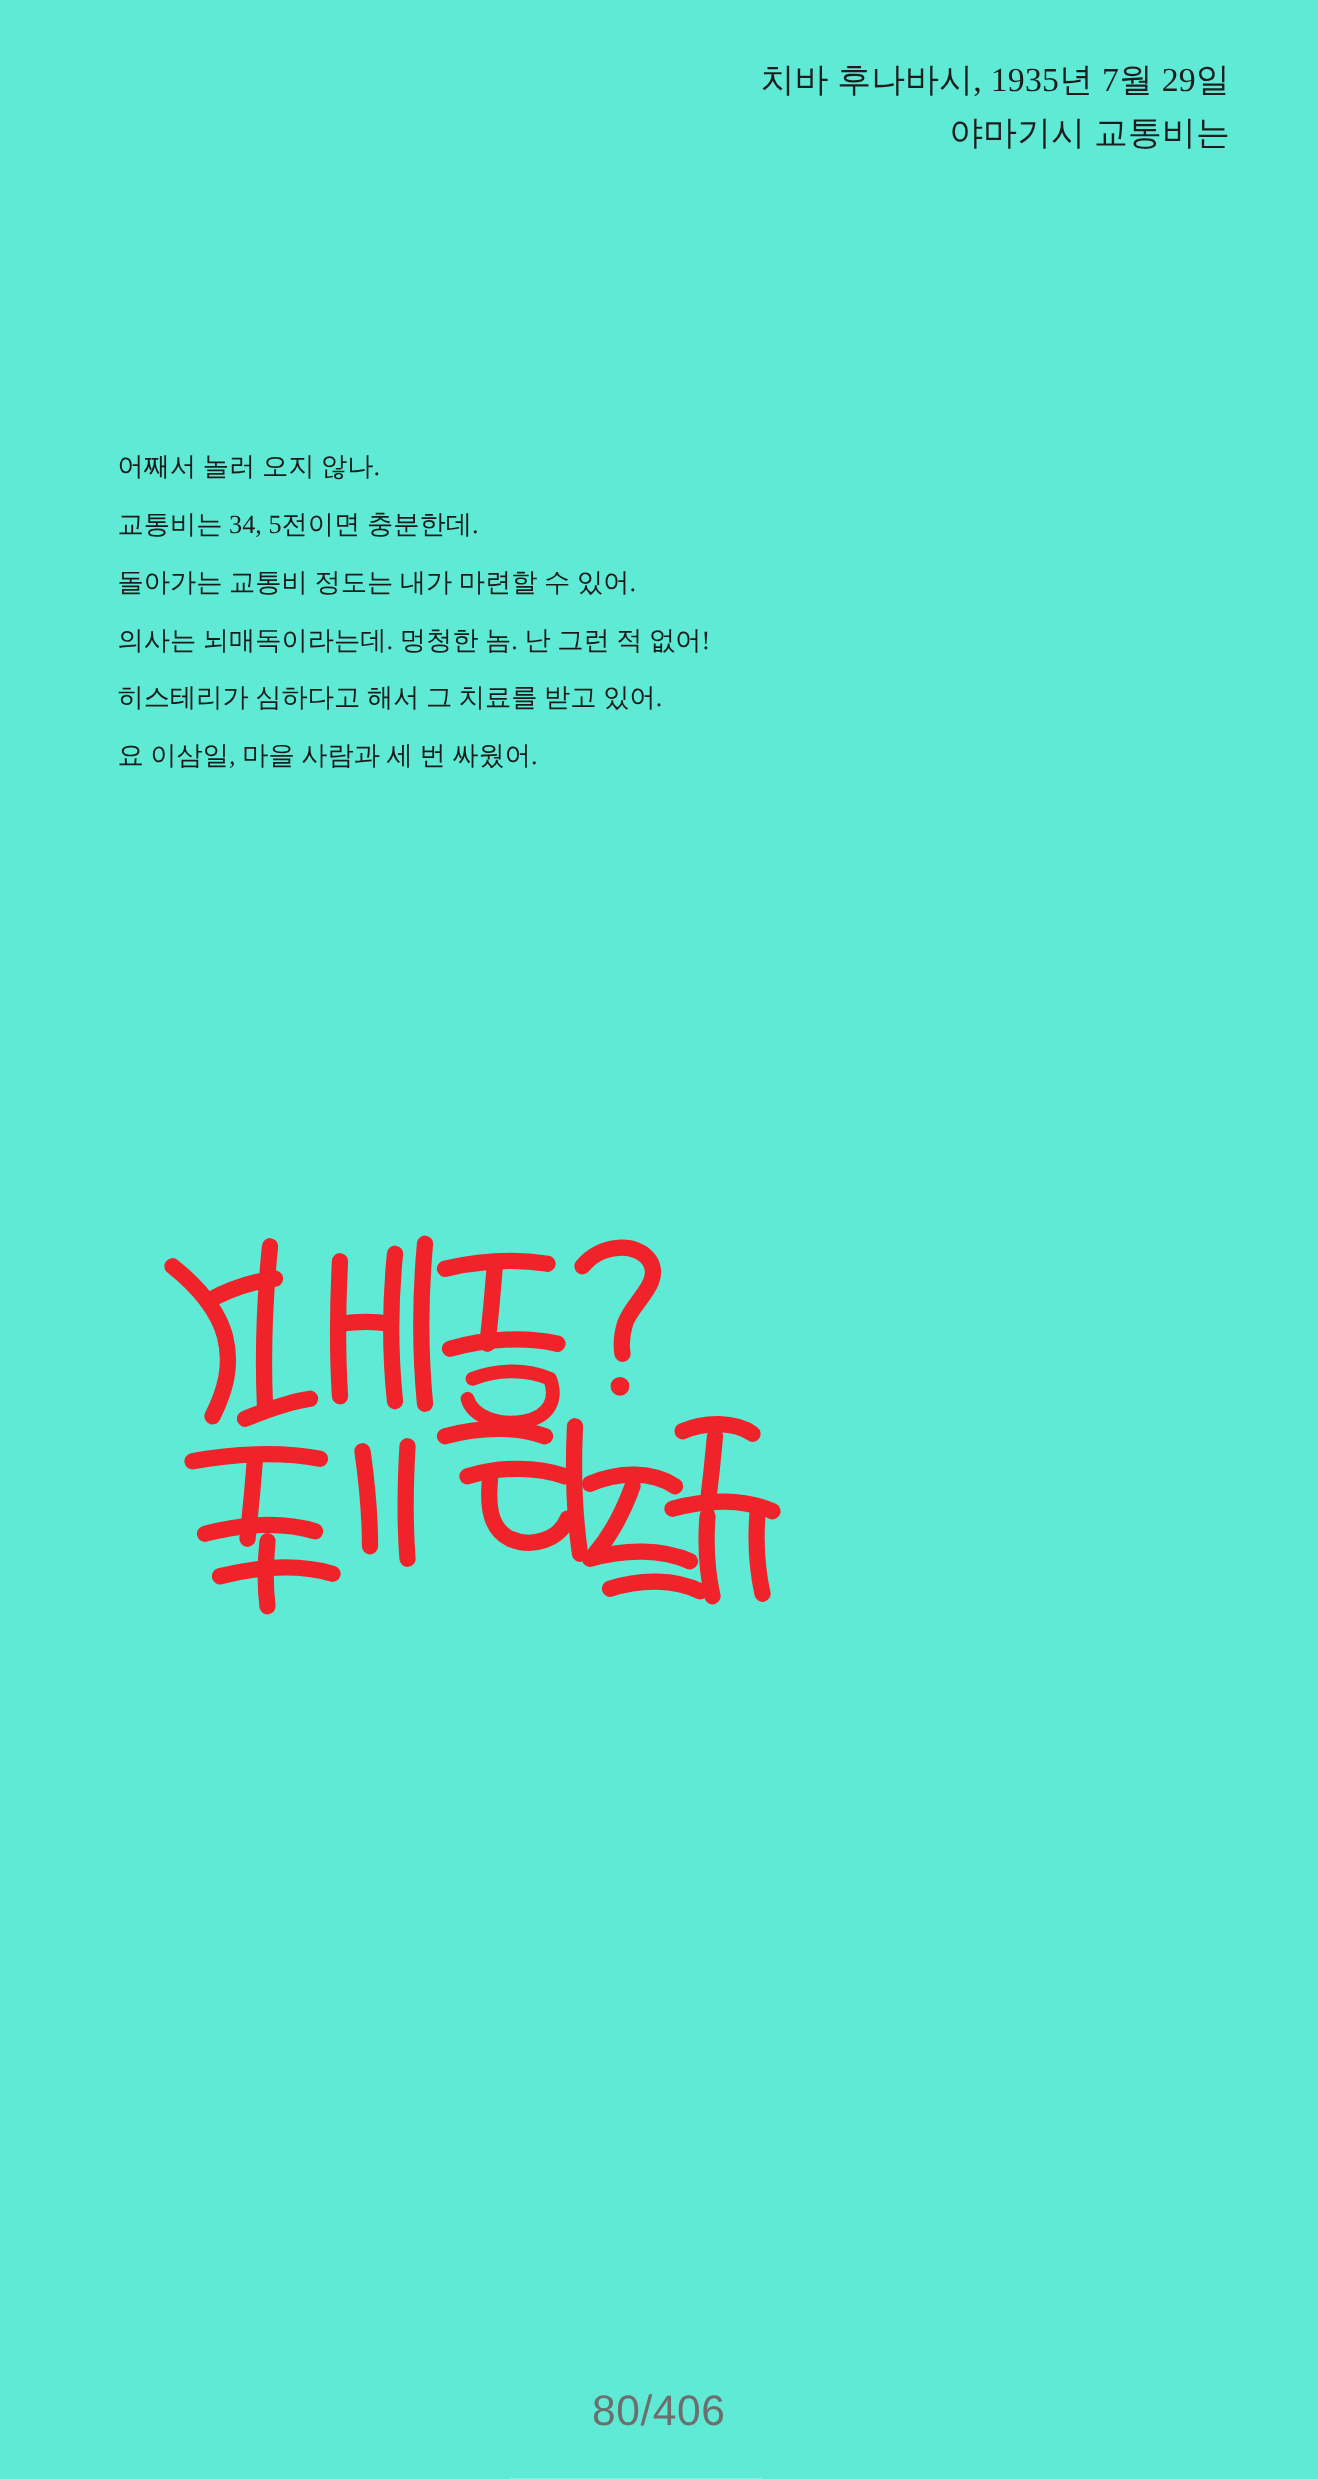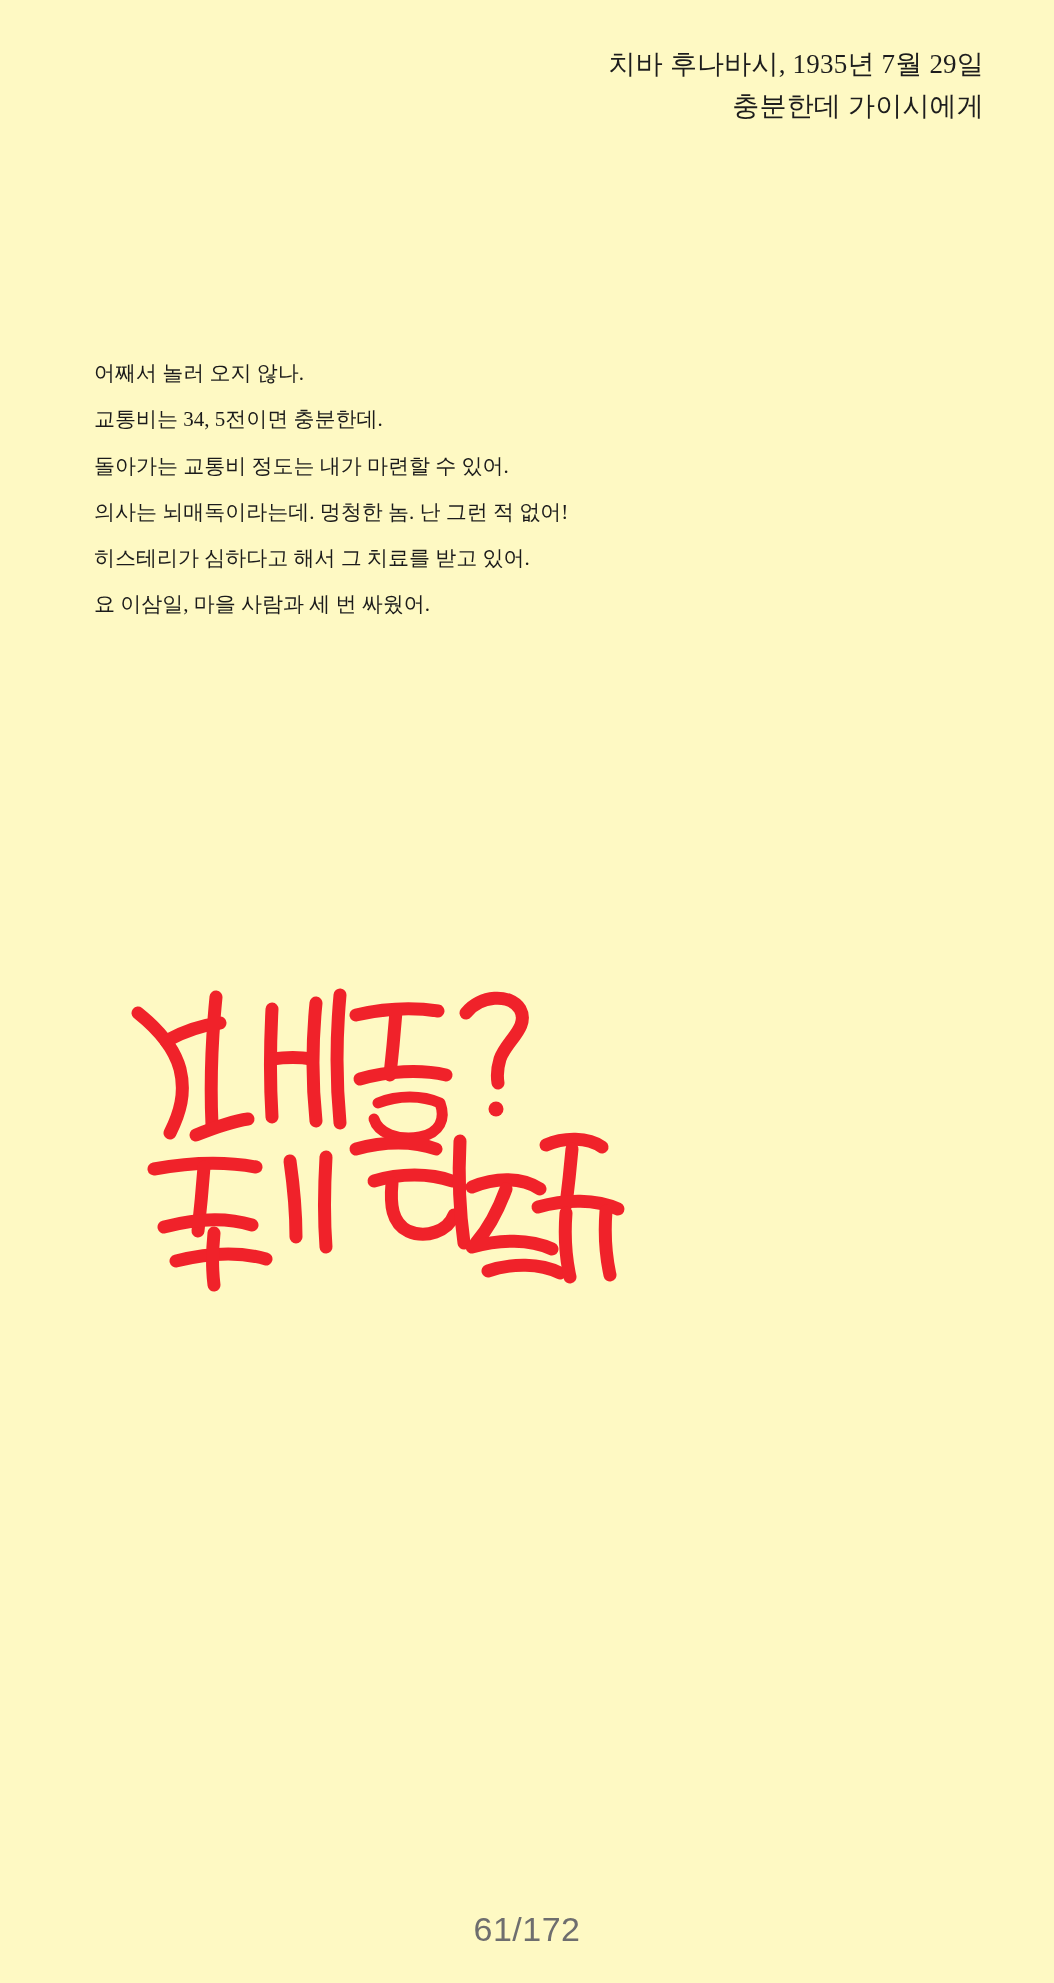--- a/index.html
+++ b/index.html
@@ -12,21 +12,21 @@
     height: 1983px;
     position: relative;
     font-family: "Liberation Serif", "DejaVu Serif", serif;
     color: #1a1a1a;
     overflow: hidden;
   }
 
   .page {
     position: absolute;
     inset: 0;
-    background: #fef9c3;
+    background: #5eead4;
   }
 
   
   .header {
     position: absolute;
     top: 44px;
     right: 70px;
     text-align: right;
     line-height: 1.55;
   }
@@ -97,21 +97,21 @@
     letter-spacing: 0.5px;
   }
 </style>
 </head>
 <body>
 
 <div class="page">
 
   <div class="header">
     <div class="line">치바 후나바시, 1935년 7월 29일</div>
-    <div class="line">충분한데 가이시에게</div>
+    <div class="line">야마기시 교통비는</div>
   </div>
 
   <div class="body-text">
     <p>어째서 놀러 오지 않나.</p>
     <p>교통비는 34, 5전이면 충분한데.</p>
     <p>돌아가는 교통비 정도는 내가 마련할 수 있어.</p>
     <p>의사는 뇌매독이라는데. 멍청한 놈. 난 그런 적 없어!</p>
     <p>히스테리가 심하다고 해서 그 치료를 받고 있어.</p>
     <p>요 이삼일, 마을 사람과 세 번 싸웠어.</p>
   </div>
@@ -158,16 +158,16 @@
 
       <path class="ann-stroke" d="M426 160 C444 152 468 152 482 162"></path>
       <path class="ann-stroke" d="M452 164 C450 186 448 204 446 220"></path>
       <path class="ann-stroke" d="M418 222 C446 214 476 214 498 224"></path>
       <path class="ann-stroke" d="M446 228 C444 254 446 274 450 292"></path>
       <path class="ann-stroke" d="M486 226 C484 252 486 272 490 290"></path>
     </svg>
   </div>
 
   <div class="footer">
-    <span class="pageno">61/172</span>
+    <span class="pageno">80/406</span>
   </div>
 
 </div>
 
 </body></html>

